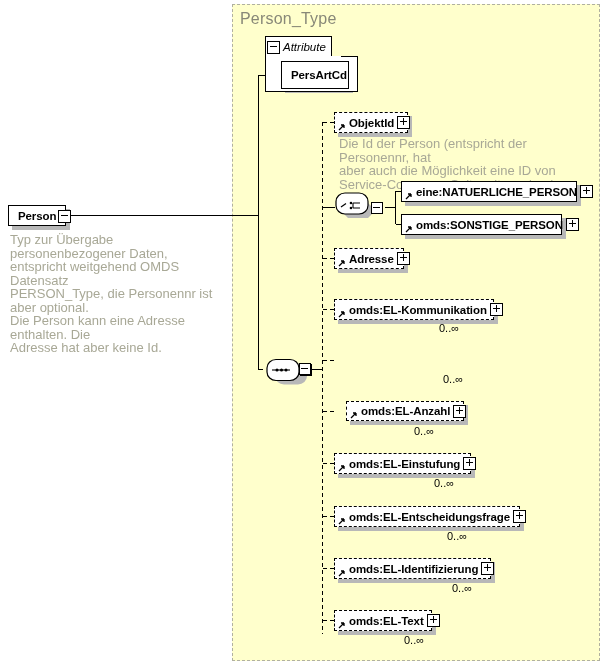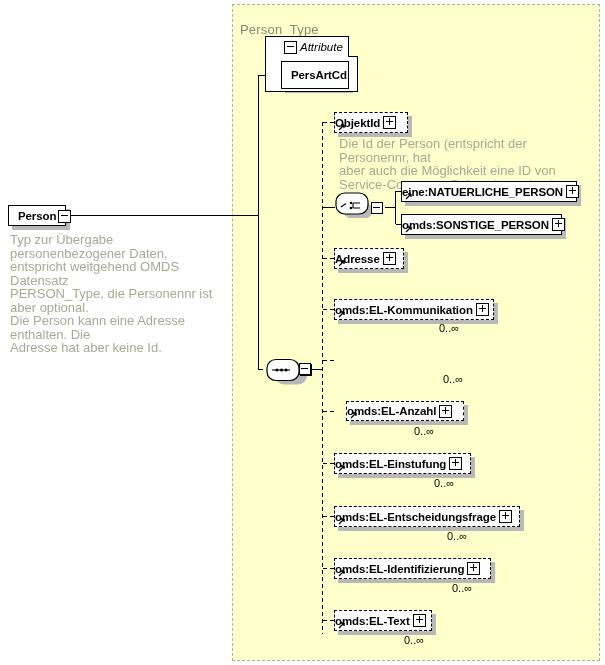--- a/index.html
+++ b/index.html
@@ -9,39 +9,39 @@
   }
   .canvas{position:absolute;left:0;top:0;width:605px;height:665px;}
 
   
   .type-box{
     position:absolute;left:232px;top:4px;width:368px;height:657px;
     background:#ffffcc;border:1px dashed #b0b0a0;box-sizing:border-box;
   }
   .type-title{
     position:absolute;left:240px;top:10px;
-    font-size:13px;color:#888878;letter-spacing:.2px;margin-top:12px;
+    font-size:16px;color:#888878;letter-spacing:.2px;
   }
 
   
   .node{position:absolute;box-sizing:border-box;background:#ffffff;}
   .node .shadow{
     position:absolute;left:4px;top:4px;right:-4px;bottom:-4px;
     background:#b8b8b8;z-index:0;
   }
   .node .face{
     position:relative;z-index:1;height:100%;width:100%;
     background:#ffffff;box-sizing:border-box;
     display:flex;align-items:center;
     border:1px solid #000;
   }
   .node.dashed .face{border:1px dashed #000;}
   .node .label{
     font-size:11.5px;font-weight:bold;color:#000;
-    white-space:nowrap;padding-right:3px;
+    white-space:nowrap;padding-left:14px;padding-right:3px;
     letter-spacing:-0.1px;
   }
   .node .label.plainlbl{padding-left:9px;font-weight:bold;}
 
   
   .refarrow{
     position:absolute;left:4px;bottom:2px;width:8px;height:8px;z-index:2;
     pointer-events:none;
   }
 
@@ -66,21 +66,21 @@
   
   .card{
     position:absolute;font-size:11px;color:#000;
   }
 
   
   .attrgroup{position:absolute;left:265px;top:36px;width:93px;height:56px;}
   .attrtab{
     position:absolute;left:0;top:0;height:21px;background:#fff;
     border:1px solid #000;border-bottom:none;box-sizing:border-box;
-    display:flex;align-items:center;padding:0 5px 0 18px;z-index:3;
+    display:flex;align-items:center;padding:0 5px 0 1px;z-index:3;
   }
   .attrtab .ttl{font-size:11.5px;font-style:italic;color:#000;margin-left:3px;}
   .attrbody{
     position:absolute;left:0;top:20px;width:93px;height:36px;
     border:1px solid #000;border-top:1px solid #000;background:#fff;
     box-sizing:border-box;z-index:1;
   }
   .attrbody-cover{
     position:absolute;left:1px;top:20px;width:75px;height:2px;background:#fff;z-index:4;
   }

